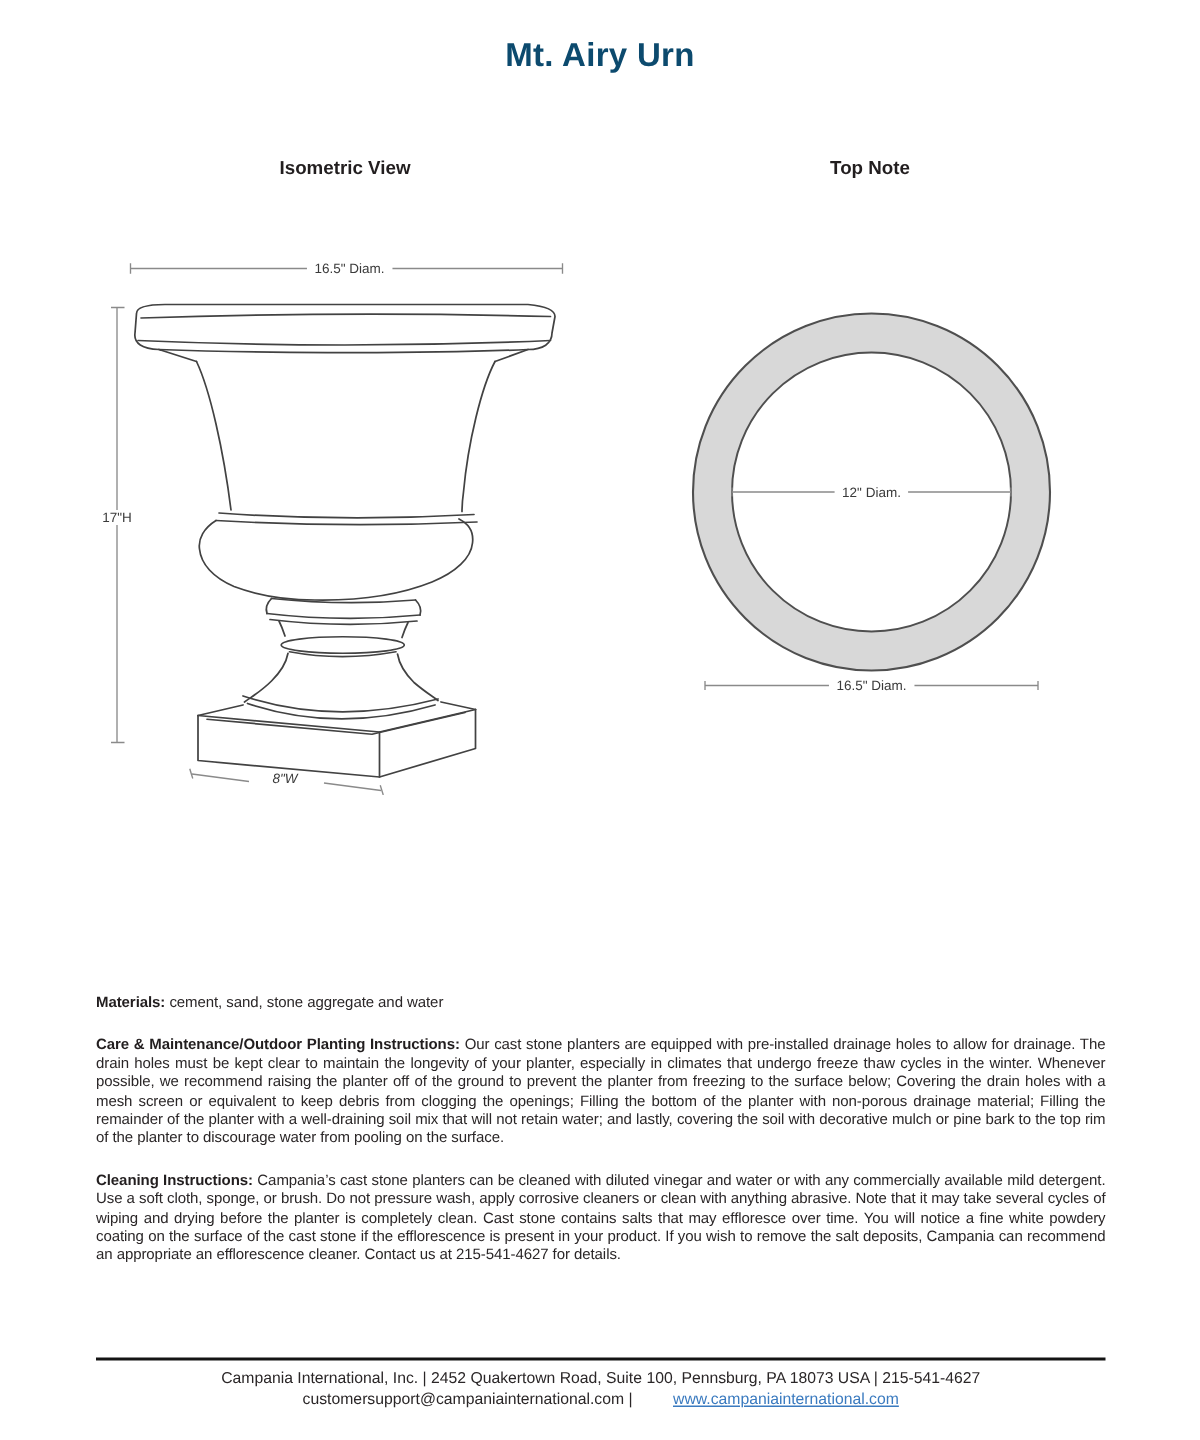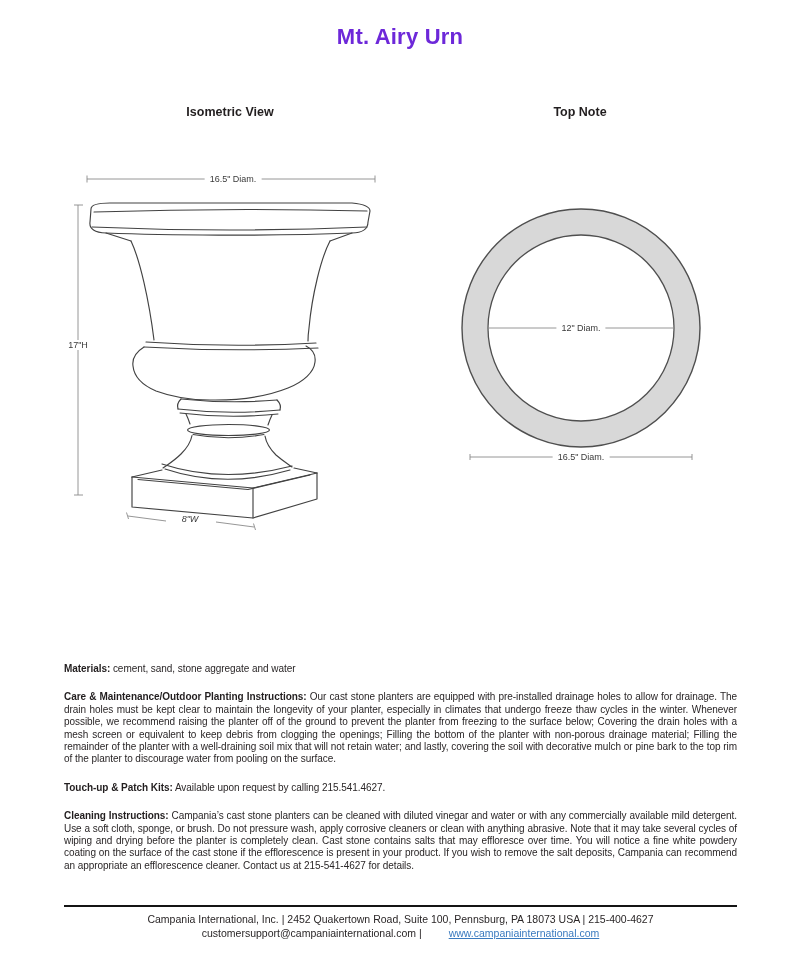--- a/index.html
+++ b/index.html
@@ -2,21 +2,21 @@
 <html><head>
 <meta charset="utf-8">
 <style>
   html,body{margin:0;padding:0;background:#ffffff;}
   .page{
     position:relative;width:800px;height:960px;background:#ffffff;overflow:hidden;
     font-family:"Liberation Sans",sans-serif;color:#2a2627;
   }
   .page-title{
     position:absolute;left:0;top:24px;width:800px;text-align:center;
-    font-size:22px;font-weight:bold;letter-spacing:0.2px;color:#6d28d9;margin:0;
+    font-size:22px;font-weight:bold;letter-spacing:0.2px;color:#0c4a6e;margin:0;
   }
   .view-label{
     position:absolute;top:105px;transform:translateX(-50%);
     font-size:12.5px;font-weight:bold;color:#221e1f;white-space:nowrap;
   }
   .view-label.iso{left:230px;text-align:right;}
   .view-label.top{left:580px;}
   .drawing{position:absolute;}
   .drawing svg{display:block;}
   .dim{
@@ -127,27 +127,26 @@
         <path d="M 692,454 L 692,460"></path>
       </g>
     </svg>
     <span class="dim" style="left:141px;top:138px;">12" Diam.</span>
     <span class="dim" style="left:141px;top:267px;">16.5" Diam.</span>
   </div>
 
   <div class="text-block">
     <p><b>Materials:</b> <span>cement, sand, stone aggregate and water</span></p>
     <p><b>Care &amp; Maintenance/Outdoor Planting Instructions:</b> <span>Our cast stone planters are equipped with pre-installed drainage holes to allow for drainage. The drain holes must be kept clear to maintain the longevity of your planter, especially in climates that undergo freeze thaw cycles in the winter.  Whenever possible, we recommend raising the planter off of the ground to prevent the planter from freezing to the surface below; Covering the drain holes with a mesh screen or equivalent to keep debris from clogging the openings; Filling the bottom of the planter with non-porous drainage material; Filling the remainder of the planter with a well-draining soil mix that will not retain water; and lastly, covering the soil with decorative mulch or pine bark to the top rim of the planter to discourage water from pooling on the surface.</span></p>
-    <p><b>Touch-up &amp; Patch Kits:</b> <span>Available upon request by calling 215.541.4627.</span></p>
     <p><b>Cleaning Instructions:</b> <span>Campania’s cast stone planters can be cleaned with diluted vinegar and water or with any commercially available mild detergent. Use a soft cloth, sponge, or brush. Do not pressure wash, apply corrosive cleaners or clean with anything abrasive. Note that it may take several cycles of wiping and drying before the planter is completely clean. Cast stone contains salts that may effloresce over time. You will notice a fine white powdery coating on the surface of the cast stone if the efflorescence is present in your product. If you wish to remove the salt deposits, Campania can recommend an appropriate an efflorescence cleaner. Contact us at 215-541-4627 for details.</span></p>
   </div>
 
   <div class="footer">
     <hr class="footer-rule">
-    <div class="footer-line">Campania International, Inc. | 2452 Quakertown Road, Suite 100, Pennsburg, PA 18073 USA | 215-400-4627</div>
+    <div class="footer-line">Campania International, Inc. | 2452 Quakertown Road, Suite 100, Pennsburg, PA 18073 USA | 215-541-4627</div>
     <div class="footer-line">
       <span>customersupport@campaniainternational.com</span>
       <span>|</span>
       <a class="footer-link">www.campaniainternational.com</a>
     </div>
   </div>
 
 </div>
 
 </body></html>

